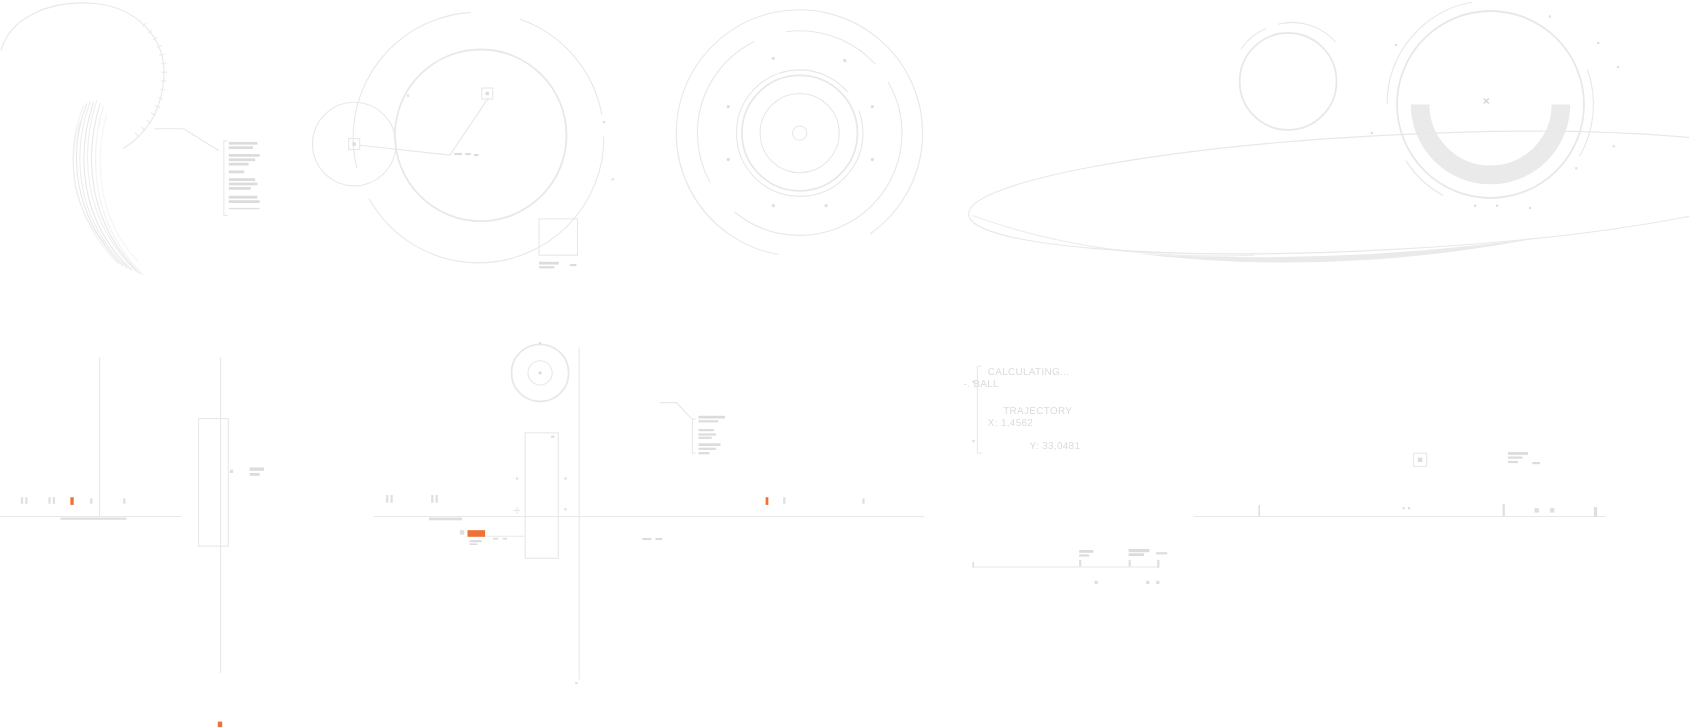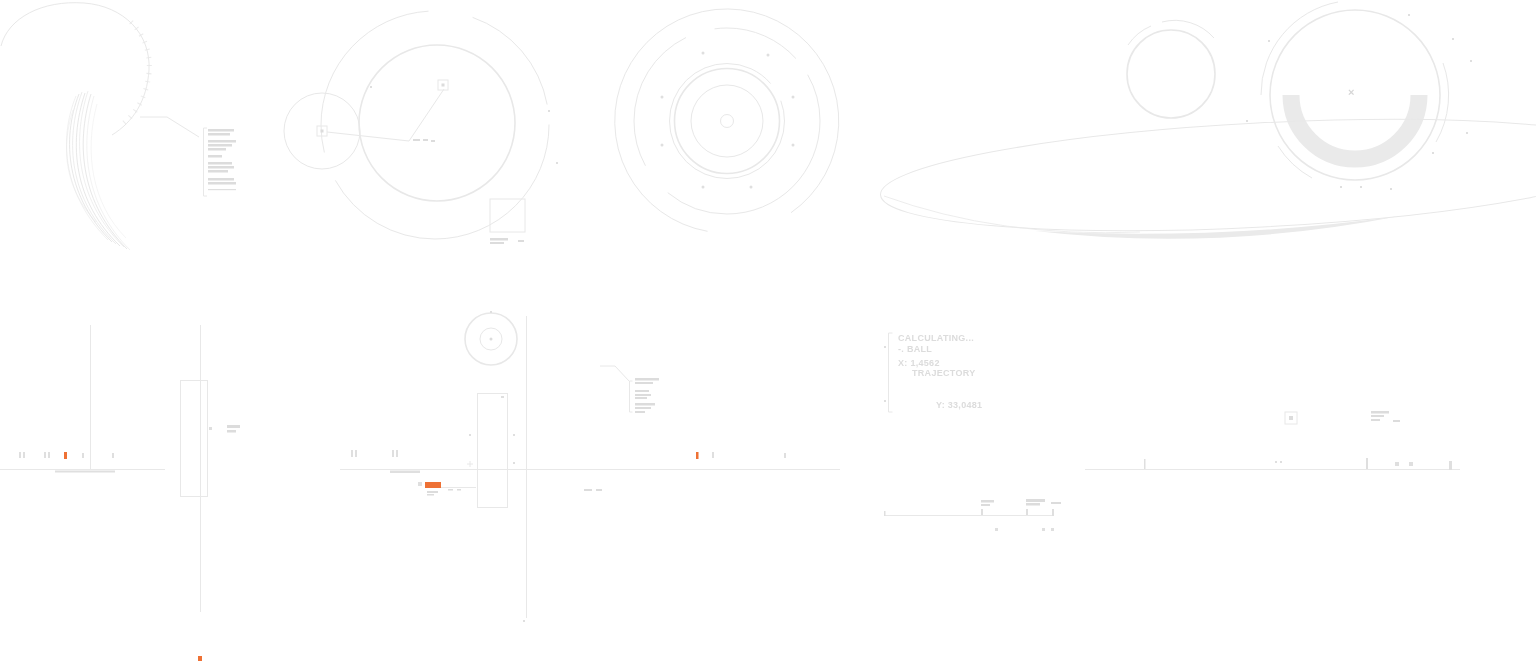--- a/index.html
+++ b/index.html
@@ -17,21 +17,21 @@
   svg{position:absolute;left:0;top:0;}
   .thin{stroke:var(--line);stroke-width:1;fill:none;}
   .med{stroke:var(--line);stroke-width:1.6;fill:none;}
   .thick{stroke:var(--line);stroke-width:5;fill:none;}
   .uarc{stroke:var(--crescent-fill);stroke-width:17;fill:none;}
   .bar{fill:var(--text);}
   .bar2{fill:var(--line-strong);}
   .speck{fill:var(--line-strong);}
   .acc{fill:var(--accent);}
   .hudtext{
-    position:absolute;color:var(--text);font-weight:bold;font-size:9px;
+    position:absolute;color:var(--text);font-weight:normal;font-size:9px;
     letter-spacing:.3px;line-height:10px;white-space:nowrap;
   }
   .xmark{
     position:absolute;left:1348px;top:87px;color:#d6d6d6;font-size:11px;
     font-weight:bold;line-height:11px;
   }
 </style>
 </head>
 <body>
 
@@ -274,18 +274,18 @@
     <rect class="bar" x="1371" y="415" width="13" height="2"></rect>
     <rect class="bar" x="1371" y="419" width="9" height="2"></rect>
     <rect class="bar" x="1393" y="420" width="7" height="2"></rect>
   </g>
 </svg>
 
   <div class="xmark">×</div>
 
   <div>
     <div class="hudtext" style="left:898px;top:333px">CALCULATING...</div>
-    <div class="hudtext" style="left:898px;top:344px">-. BALL</div>
+    <div class="hudtext" style="left:876px;top:344px">-. BALL</div>
     <div class="hudtext" style="left:912px;top:368px">TRAJECTORY</div>
-    <div class="hudtext" style="left:898px;top:358px">X: 1,4562</div>
+    <div class="hudtext" style="left:898px;top:379px">X: 1,4562</div>
     <div class="hudtext" style="left:936px;top:400px">Y: 33,0481</div>
   </div>
 </div>
 
 </body></html>

